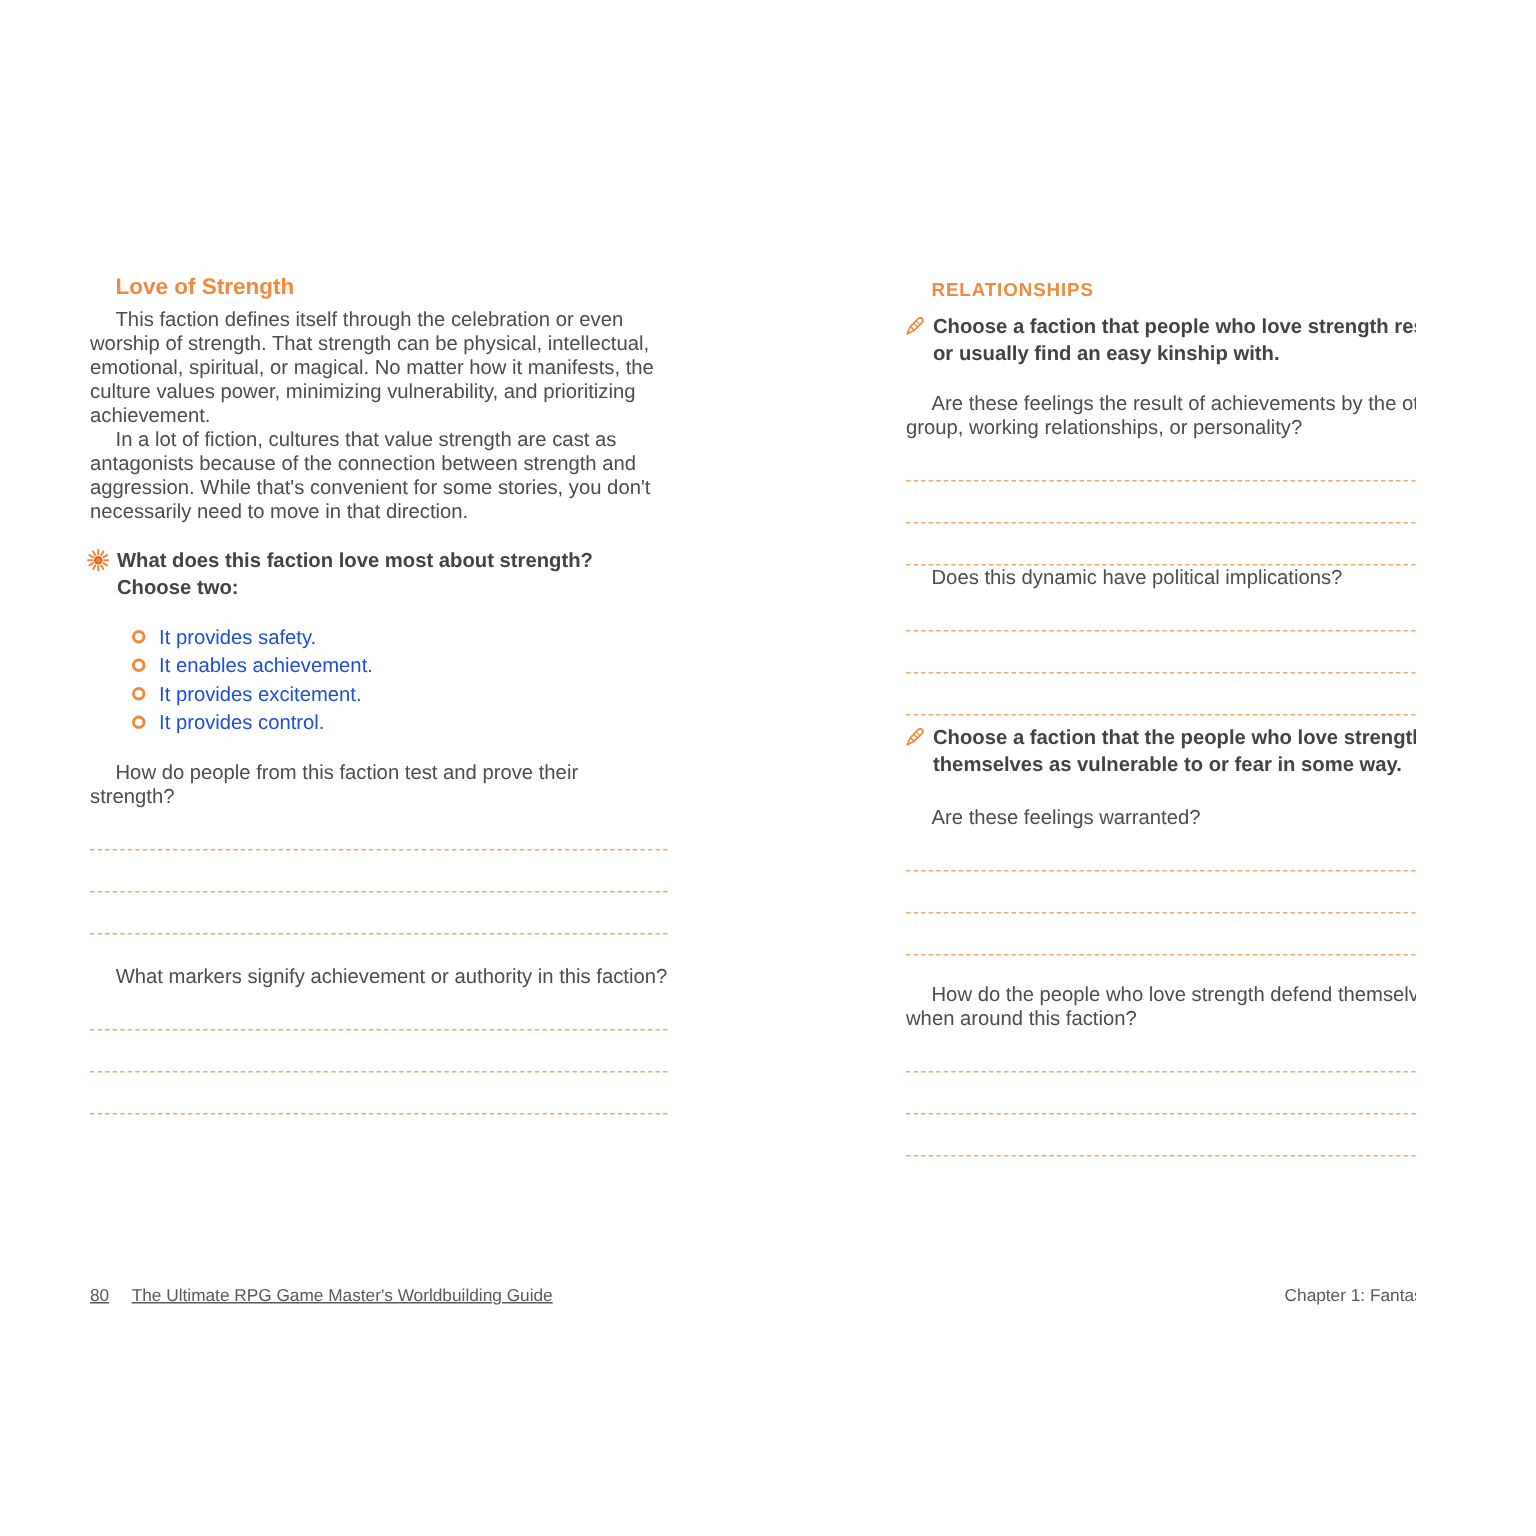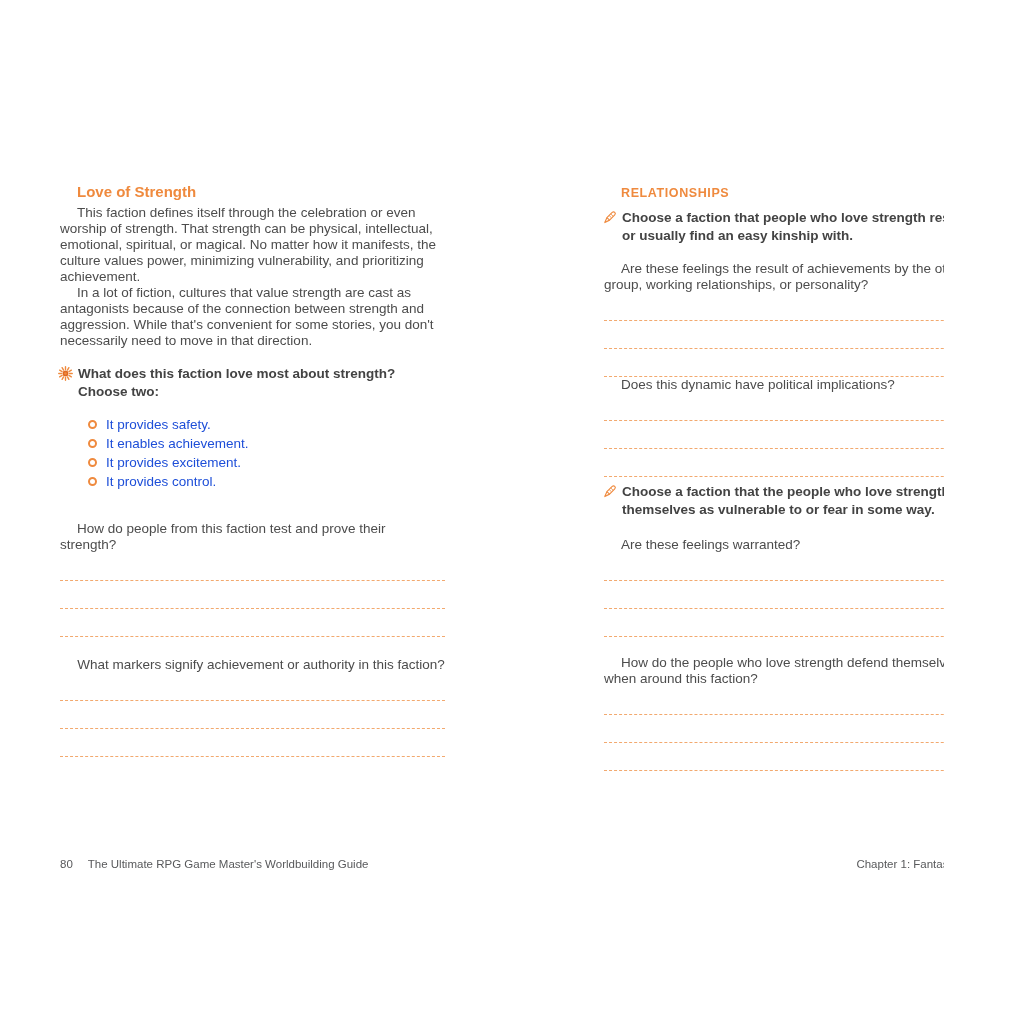--- a/index.html
+++ b/index.html
@@ -65,21 +65,21 @@
   }
   .ring {
     flex: 0 0 9px;
     width: 9px; height: 9px;
     border: 2.5px solid #ef8a3e;
     border-radius: 50%;
     margin-right: 9px;
     background: #ffffff;
   }
 
-  .q { margin-top: 30px; }
+  .q { margin-top: 16px; }
   .q2 { margin-top: 20px; text-align: center; }
 
   .write-lines { margin: 0; }
   .write-line {
     height: 28px;
     border-bottom: 1px dashed #f2a96f;
   }
 
   .rp-subq   { margin-top: 16px; }
   .rp-q      { }
@@ -87,21 +87,21 @@
   .rp-subq2  { margin-top: 18px; }
   .rp-q2     { margin-top: 18px; }
 
   .footer {
     position: absolute;
     top: 858px;
     width: 385px;
     font-size: 11.5px;
     color: #58595b;
   }
-  .footer.left { left: 60px; text-align: left; }
+  .footer.left { left: 60px; text-align: left; text-decoration: underline; }
   .footer.right { left: 582px; text-align: right; }
   .footer .pagenum { font-size: 11.5px; }
   .footer.left .foot-title { margin-left: 15px; }
   .footer.right .foot-title { }
 </style>
 </head>
 <body>
 
 <div class="canvas">
 

